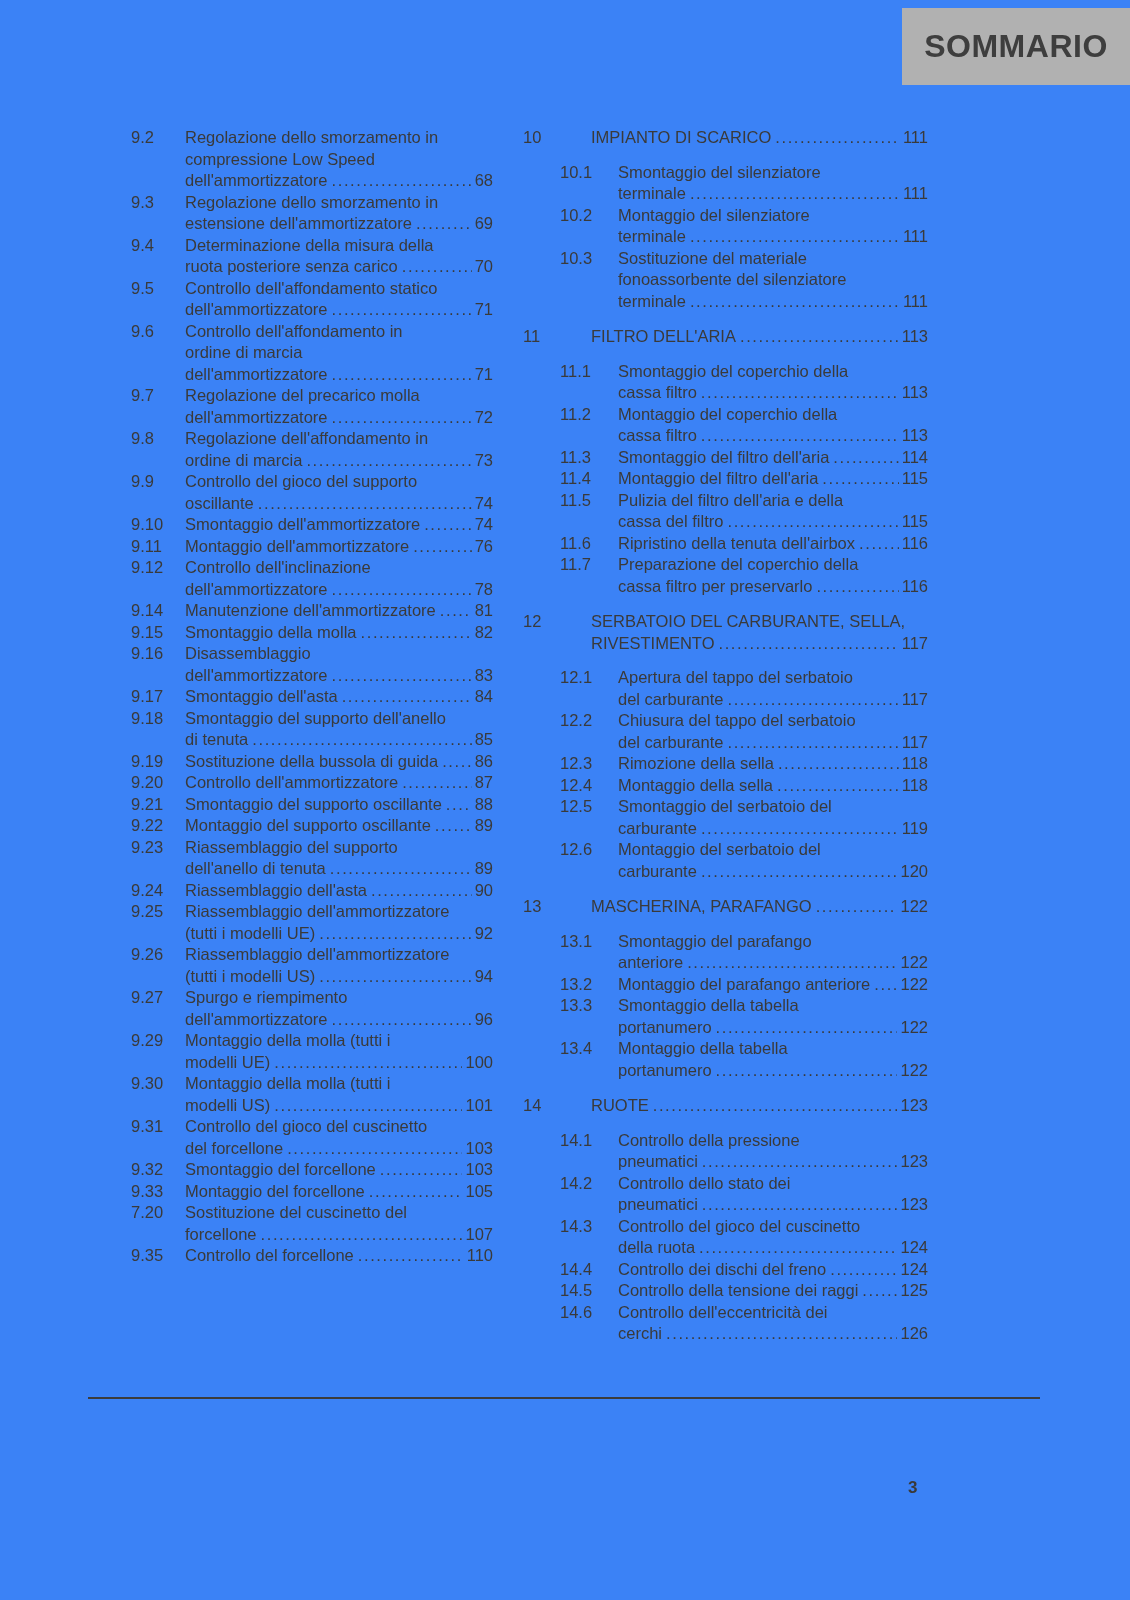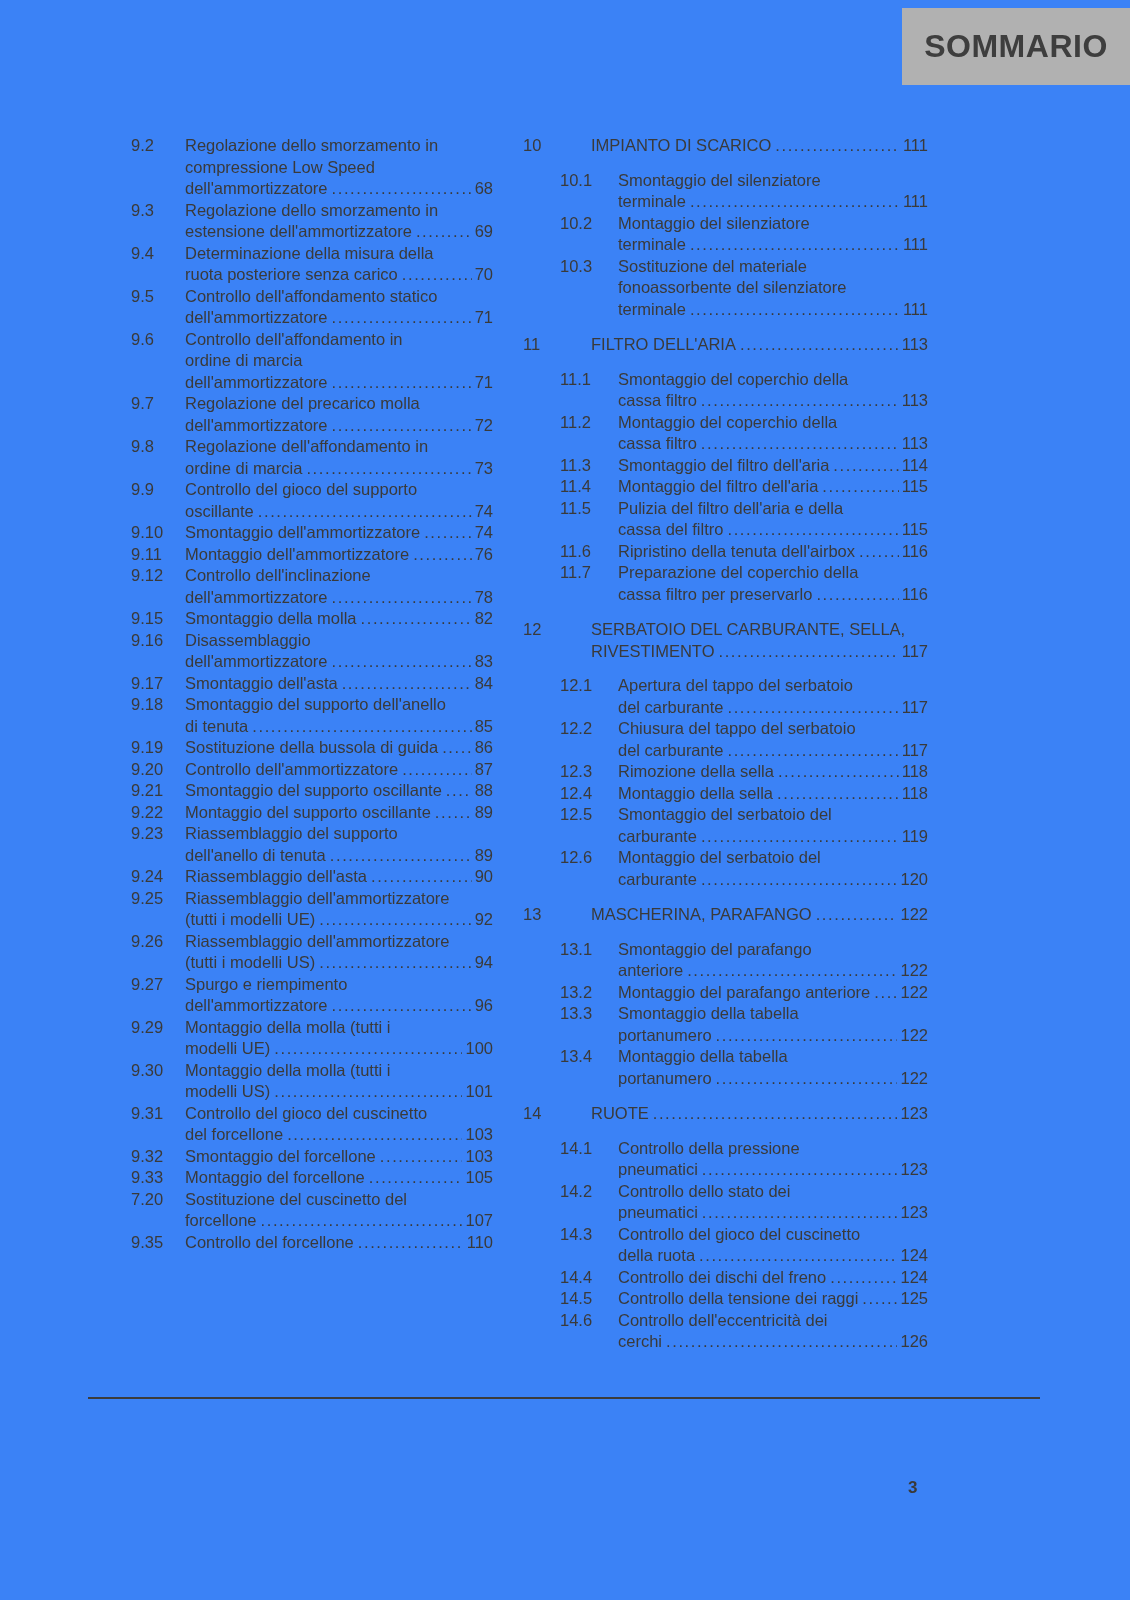--- a/index.html
+++ b/index.html
@@ -30,21 +30,21 @@
   .col-left  { left:131px; width:362px; }
   .col-right { left:523px; width:405px; }
 
   .entry { display:flex; align-items:flex-start; }
   .entry .num { flex:0 0 auto; }
   .sub-left  .num { width:54px; }
   .chapter   .num { width:37px; }
   .sub-right { margin-left:37px; }
   .sub-right .num { width:58px; }
   .chapter { margin:14px 0 13px 0;gap:31px; }
-  .col .entry:first-child { margin-top:8px; }
+  .col .entry:first-child { margin-top:0; }
 
   .body { flex:1 1 auto; min-width:0; }
   .pre  { white-space:pre-line; }
   .line { display:flex; align-items:baseline; }
   .last { flex:0 0 auto; white-space:nowrap; }
   .dots {
     flex:1 1 auto; overflow:hidden; white-space:nowrap;
     margin:0 3px 0 4px; min-width:10px;
   }
   .dots::after {
@@ -190,20 +190,31 @@
     <div class="body">
       <div class="pre">Controllo dell'inclinazione</div>
       <div class="line">
         <span class="last">dell'ammortizzatore</span>
         <span class="dots"></span>
         <span class="page-ref">78</span>
       </div>
     </div>
   </div>
       <div class="entry sub-left">
+    <span class="num">9.14</span>
+    <div class="body">
+
+      <div class="line">
+        <span class="last">Manutenzione dell'ammortizzatore</span>
+        <span class="dots"></span>
+        <span class="page-ref">81</span>
+      </div>
+    </div>
+  </div>
+      <div class="entry sub-left">
     <span class="num">9.15</span>
     <div class="body">
 
       <div class="line">
         <span class="last">Smontaggio della molla</span>
         <span class="dots"></span>
         <span class="page-ref">82</span>
       </div>
     </div>
   </div>

